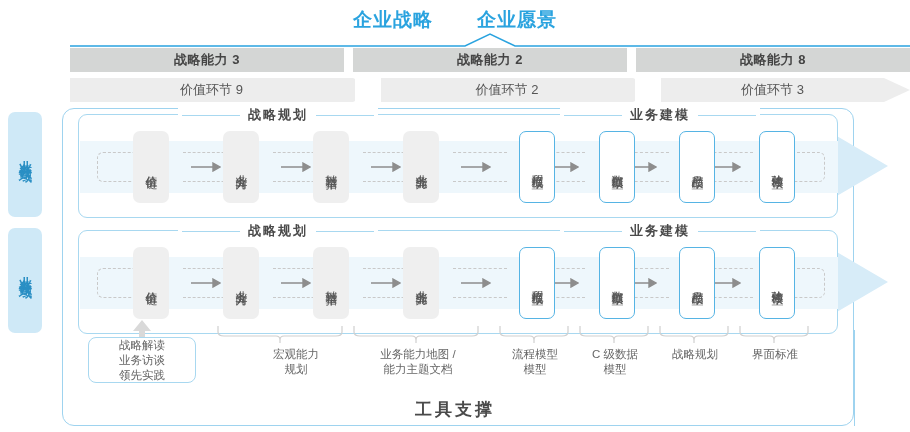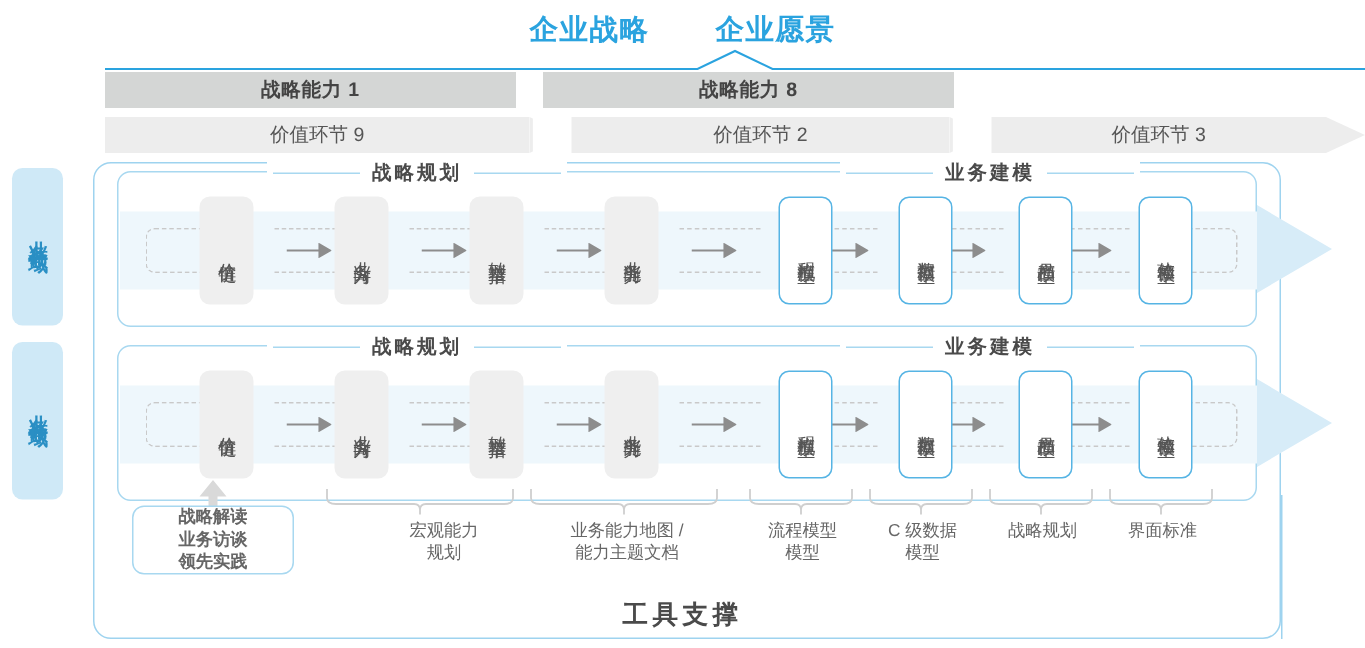--- a/index.html
+++ b/index.html
@@ -132,21 +132,21 @@
   
   .brace { position:absolute; }
   .tool-label {
     position:absolute; text-align:center; font-size:11.5px; line-height:15px; color:#666;
     white-space:pre-line;
   }
   #tool-box-0 {
     position:absolute; left:88px; top:337px; width:108px; height:46px;
     border:1px solid #a8d8f0; border-radius:8px; background:#ffffff;
     display:flex; align-items:center; justify-content:center;
-    font-size:11.5px; line-height:15px; color:#666; text-align:right; white-space:pre-line;font-weight:bold;
+    font-size:11.5px; line-height:15px; color:#666; text-align:right; white-space:pre-line;
   }
   .up-arrow {
     position:absolute; width:22px; height:20px;
   }
 
   
   #footer-title {
     position:absolute; left:0; top:388px; width:910px; text-align:center;
     font-size:17px; font-weight:bold; color:#4a4a4a; letter-spacing:3px;margin-top:10px;
   }
@@ -160,22 +160,23 @@
 <div id="vision-row">
   <span class="vision-title">企业战略</span>
   <span class="vision-title">企业愿景</span>
 </div>
 
 <svg id="vision-pointer" viewBox="0 0 840 16">
   <path d="M0 14 L395 14 L420 2 L445 14 L840 14" fill="none" stroke="#2aa3df" stroke-width="1.4"></path>
 </svg>
 
 <div id="cap-row">
-  <div class="cap-cell" style="width:274px">战略能力 1</div>
+  <div class="cap-cell" style="width:274px">战略能力 3</div>
   <div class="cap-gap"></div>
+  <div class="cap-cell" style="width:274px">战略能力 2</div>
   <div class="cap-gap"></div>
   <div class="cap-cell" style="width:274px">战略能力 8</div>
 </div>
 
 <div id="val-row">
   <div class="val-cell" style="left:0px;   width:283px">价值环节 9</div>
   <div class="val-tip" style="left:283px"></div>
   <div class="val-notch" style="left:285px"></div>
 
   <div class="val-cell" style="left:311px; width:252px">价值环节 2</div>

